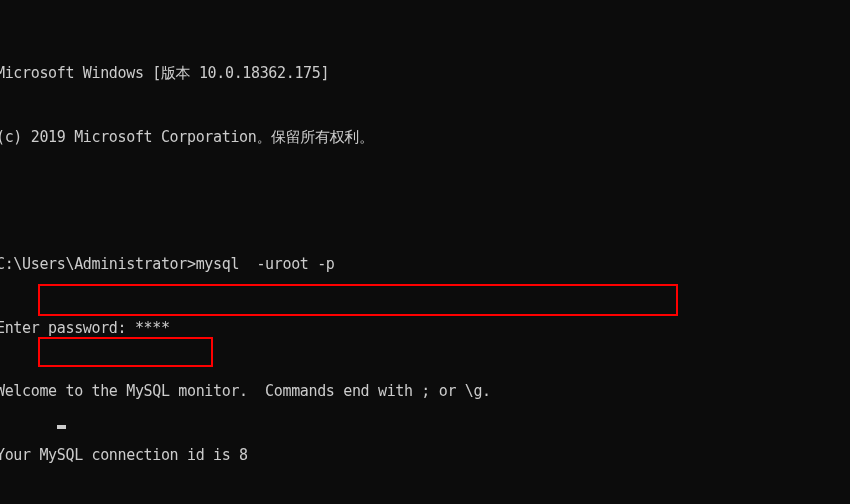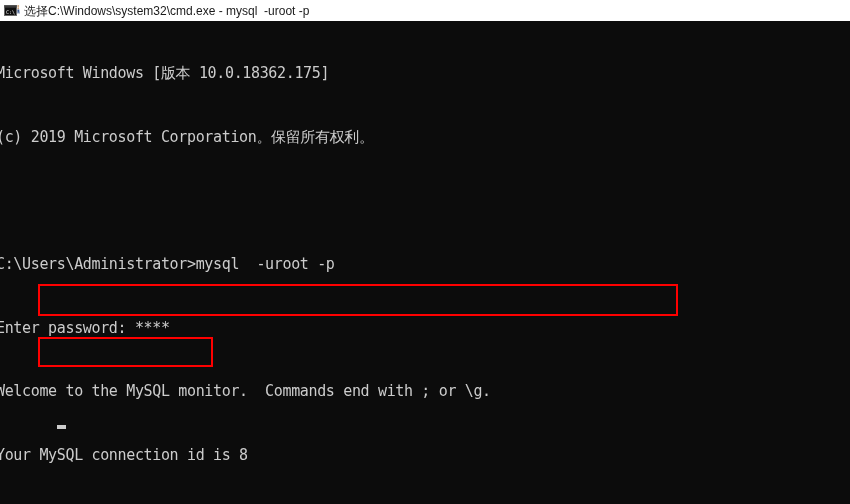--- a/index.html
+++ b/index.html
@@ -113,31 +113,20 @@
     top: 337px;
     width: 175px;
     height: 30px;
   }
 </style>
 </head>
 <body>
 
 <div id="app-window">
 
-  <div id="title-bar">
-    <svg id="title-icon" viewBox="0 0 16 16" xmlns="http://www.w3.org/2000/svg">
-      <rect x="0.5" y="2.5" width="12" height="10" fill="#101010" stroke="#6b6b6b" stroke-width="1"></rect>
-      <rect x="0.5" y="2.5" width="12" height="2.2" fill="#3c3c3c"></rect>
-      <text x="2" y="10.6" font-family="DejaVu Sans Mono, monospace" font-size="5" fill="#e6e6e6">C:\</text>
-      <path d="M13.6 4.2 l1.2 0 l0.3 1.6 l-0.5 0.5 l-0.9 0 l-0.4 -0.6 z" fill="#caa27a"></path>
-      <path d="M13.3 6.4 l1.9 0 l0.4 4.0 l-0.8 0 l-0.2 -2.2 l-0.3 2.2 l-0.8 0 z" fill="#3d5a8f"></path>
-      <circle cx="14.2" cy="2.9" r="1.0" fill="#caa27a"></circle>
-    </svg>
-    <div id="title-text">选择C:\Windows\system32\cmd.exe - mysql  -uroot -p</div>
-  </div>
 
   <div id="console">
     <div id="console-text">
       <span class="cline">Microsoft Windows [版本 10.0.18362.175]</span>
       <span class="cline">(c) 2019 Microsoft Corporation。保留所有权利。</span>
       <span class="cline blank"></span>
       <span class="cline">C:\Users\Administrator&gt;mysql  -uroot -p</span>
       <span class="cline">Enter password: ****</span>
       <span class="cline">Welcome to the MySQL monitor.  Commands end with ; or \g.</span>
       <span class="cline">Your MySQL connection id is 8</span>

